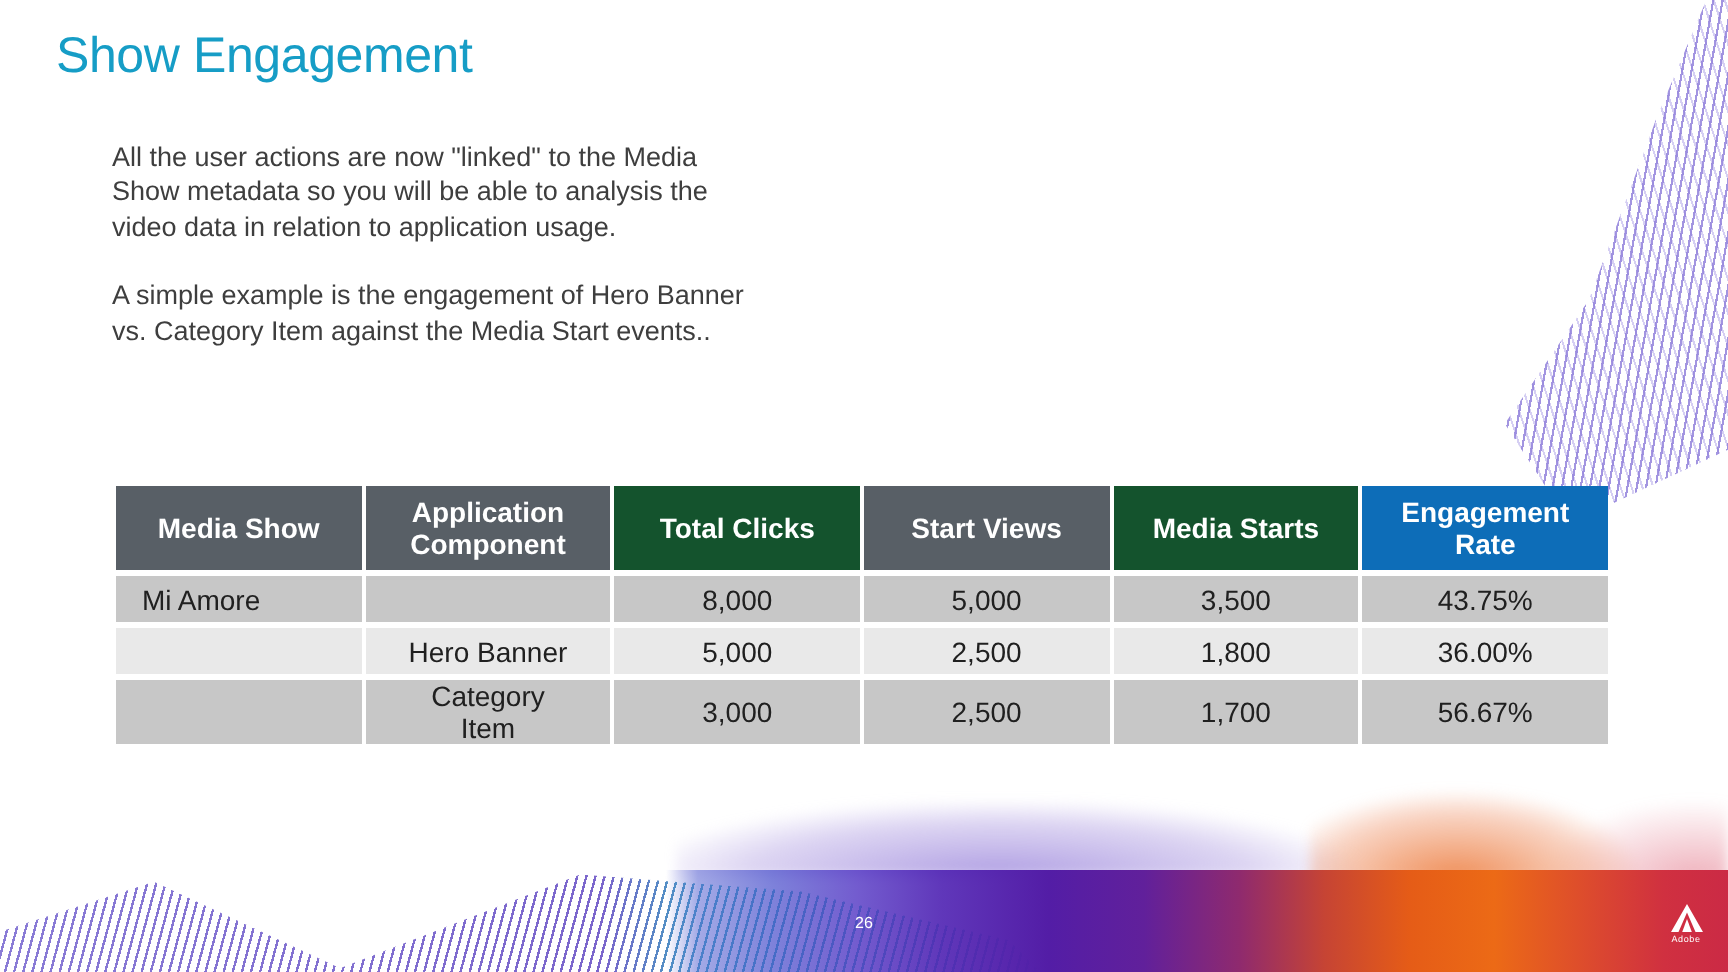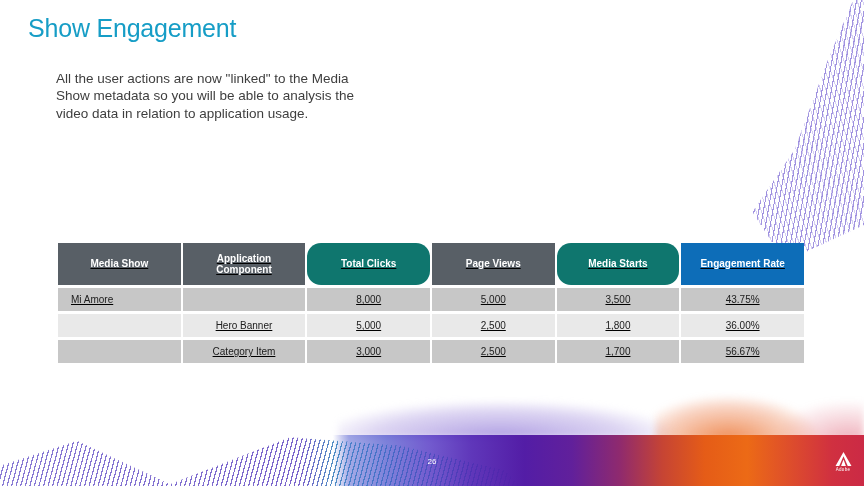--- a/index.html
+++ b/index.html
@@ -74,29 +74,28 @@
     position:absolute;left:56px;top:70px;width:360px;
     font-size:13.5px;line-height:17.4px;color:#3e3e3e;
   }
   .intro p{margin:0;white-space:pre-line;}
   .intro p + p{margin-top:17px;}
 
   
   .data-table{
     position:absolute;left:56px;top:240px;width:750px;
     border-collapse:separate;border-spacing:2px 3px;table-layout:fixed;
-    font-size:10px;
-    text-decoration:underline;
+    font-size:14px;
   }
   .data-table th{
     background:#585f66;color:#ffffff;font-weight:700;
     height:38px;line-height:1.15;padding:2px 6px;
     text-align:center;vertical-align:middle;
   }
-  .data-table th.hdr-green{background:#0f766e;border-radius:14px;}
+  .data-table th.hdr-green{background:#14532d;}
   .data-table th.hdr-blue{background:#0d6db8;}
   .data-table td{
     height:23px;padding:0 19px;text-align:center;vertical-align:middle;color:#202020;
   }
   .data-table tr.shade-dark td{background:#c7c7c7;}
   .data-table tr.shade-light td{background:#e9e9e9;}
   .data-table td.cell-left{text-align:left;padding-left:13px;}
 </style>
 </head>
 <body>
@@ -120,29 +119,31 @@
     </span>
     <div class="adobe-logo-text">Adobe</div>
   </div>
 
   <h1 class="slide-title">Show Engagement</h1>
 
   <div class="intro">
     <p>All the user actions are now "linked" to the Media
 Show metadata so you will be able to analysis the
 video data in relation to application usage.</p>
+    <p>A simple example is the engagement of Hero Banner
+vs. Category Item against the Media Start events..</p>
   </div>
 
   <table class="data-table">
     <thead>
       <tr>
         <th>Media Show</th>
         <th>Application Component</th>
         <th class="hdr-green">Total Clicks</th>
-        <th>Page Views</th>
+        <th>Start Views</th>
         <th class="hdr-green">Media Starts</th>
         <th class="hdr-blue">Engagement Rate</th>
       </tr>
     </thead>
     <tbody>
       <tr class="shade-dark">
         <td class="cell-left">Mi Amore</td>
         <td></td>
         <td>8,000</td>
         <td>5,000</td>

